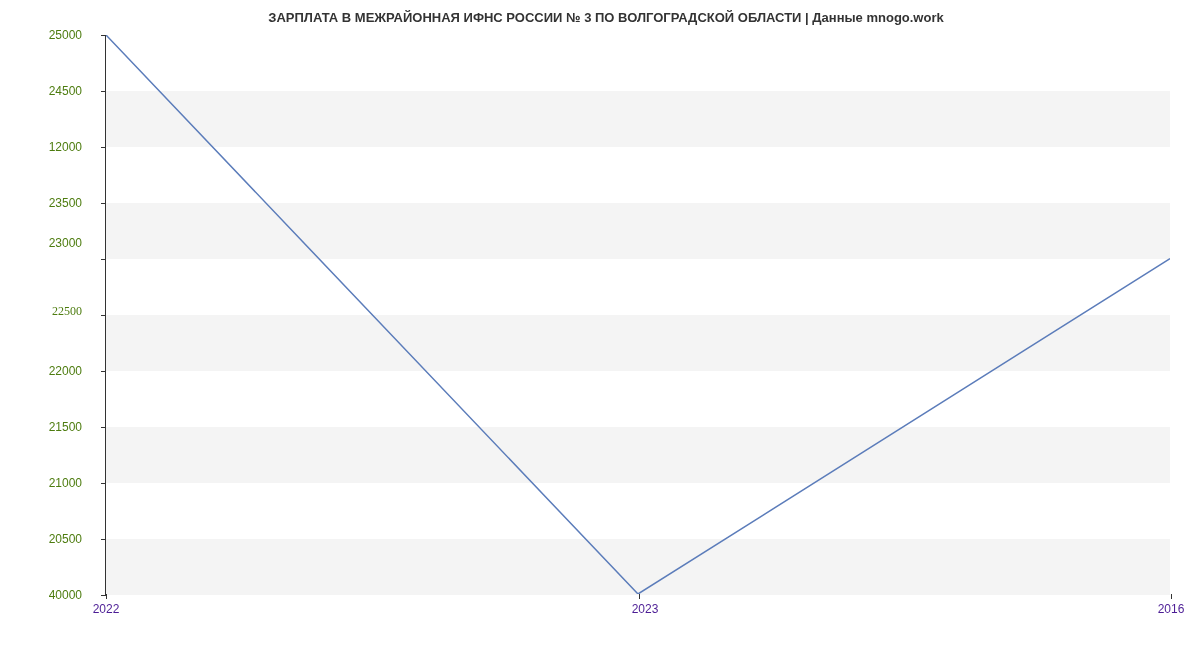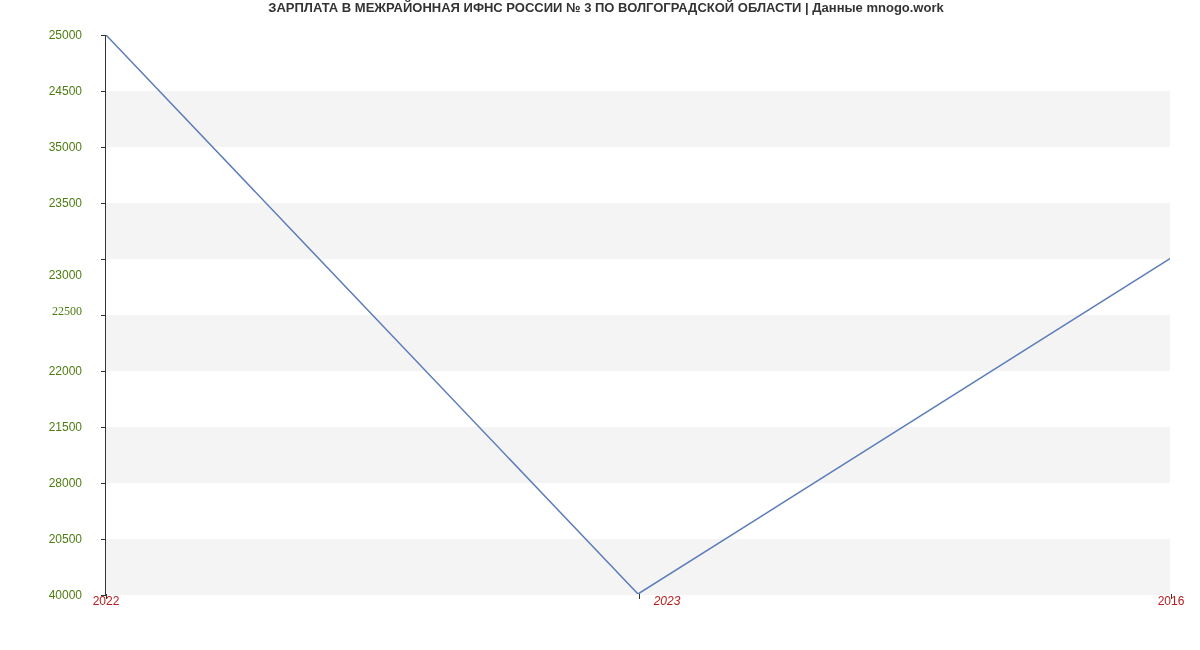--- a/index.html
+++ b/index.html
@@ -8,20 +8,21 @@
       height: 650px; 
       font-family: Arial, sans-serif; 
       background: #fff;
       position: relative;
     }
     .chart-title {
       text-align: center;
       font-size: 13px;
       font-weight: bold;
       color: #333;
+      padding-top: 10px;
       margin-left: 12px;
     }
     .chart-container {
       position: absolute;
       left: 105px;
       top: 35px;
       width: 1065px;
       height: 560px;
     }
     .plot-area {
@@ -51,23 +52,24 @@
     .y-tick-mark {
       position: absolute;
       right: 100%;
       width: 5px;
       height: 1px;
       background: #333;
     }
     .x-tick-label {
       position: absolute;
       top: 100%;
+      margin-top: 8px;
       transform: translateX(-50%);
       font-size: 12px;
-      color: #b91c1c;
+      color: #4c1d95;
     }
     .x-tick-mark {
       position: absolute;
       top: 100%;
       width: 1px;
       height: 5px;
       background: #333;
     }
     .data-line {
       position: absolute;
@@ -90,38 +92,38 @@
       <div class="grid-band" style="top: 280px; height: 56px;"></div>
       <div class="grid-band" style="top: 392px; height: 56px;"></div>
       <div class="grid-band" style="top: 504px; height: 56px;"></div>
     <svg class="data-line" id="line-svg" preserveAspectRatio="none" viewBox="0 0 1065 560">
         <path d="M0,0 L532.5,560 L1065,224 " stroke="#5b7cba" stroke-width="1.5" fill="none"></path>
       </svg>
   <div class="y-tick-label" style="top: 560px;">40000</div>
       <div class="y-tick-mark" style="top: 560px;"></div>
       <div class="y-tick-label" style="top: 504px;">20500</div>
       <div class="y-tick-mark" style="top: 504px;"></div>
-      <div class="y-tick-label" style="top: 448px;">28000</div>
+      <div class="y-tick-label" style="top: 448px;">21000</div>
       <div class="y-tick-mark" style="top: 448px;"></div>
       <div class="y-tick-label" style="top: 392px;">21500</div>
       <div class="y-tick-mark" style="top: 392px;"></div>
       <div class="y-tick-label" style="top: 336px;">22000</div>
       <div class="y-tick-mark" style="top: 336px;"></div>
       <div class="y-tick-label" style="top: 276px; font-family: Liberation Serif, serif;">22500</div>
       <div class="y-tick-mark" style="top: 280px;"></div>
-      <div class="y-tick-label" style="top: 240px; text-align: center;">23000</div>
+      <div class="y-tick-label" style="top: 208px; text-align: center;">23000</div>
       <div class="y-tick-mark" style="top: 224px;"></div>
       <div class="y-tick-label" style="top: 168px;">23500</div>
       <div class="y-tick-mark" style="top: 168px;"></div>
-      <div class="y-tick-label" style="top: 112px;">35000</div>
+      <div class="y-tick-label" style="top: 112px;">12000</div>
       <div class="y-tick-mark" style="top: 112px;"></div>
       <div class="y-tick-label" style="top: 56px;">24500</div>
       <div class="y-tick-mark" style="top: 56px;"></div>
       <div class="y-tick-label" style="top: 0px;">25000</div>
       <div class="y-tick-mark" style="top: 0px;"></div>
       <div class="x-tick-label" style="left: 0px;">2022</div>
       <div class="x-tick-mark" style="left: 0px;"></div>
-      <div class="x-tick-label" style="left: 561px; font-style: italic;">2023</div>
+      <div class="x-tick-label" style="left: 539px;">2023</div>
       <div class="x-tick-mark" style="left: 532.5px;"></div>
       <div class="x-tick-label" style="left: 1065px;">2016</div>
       <div class="x-tick-mark" style="left: 1065px;"></div>
     </div>
 </div>
 
 </body></html>

